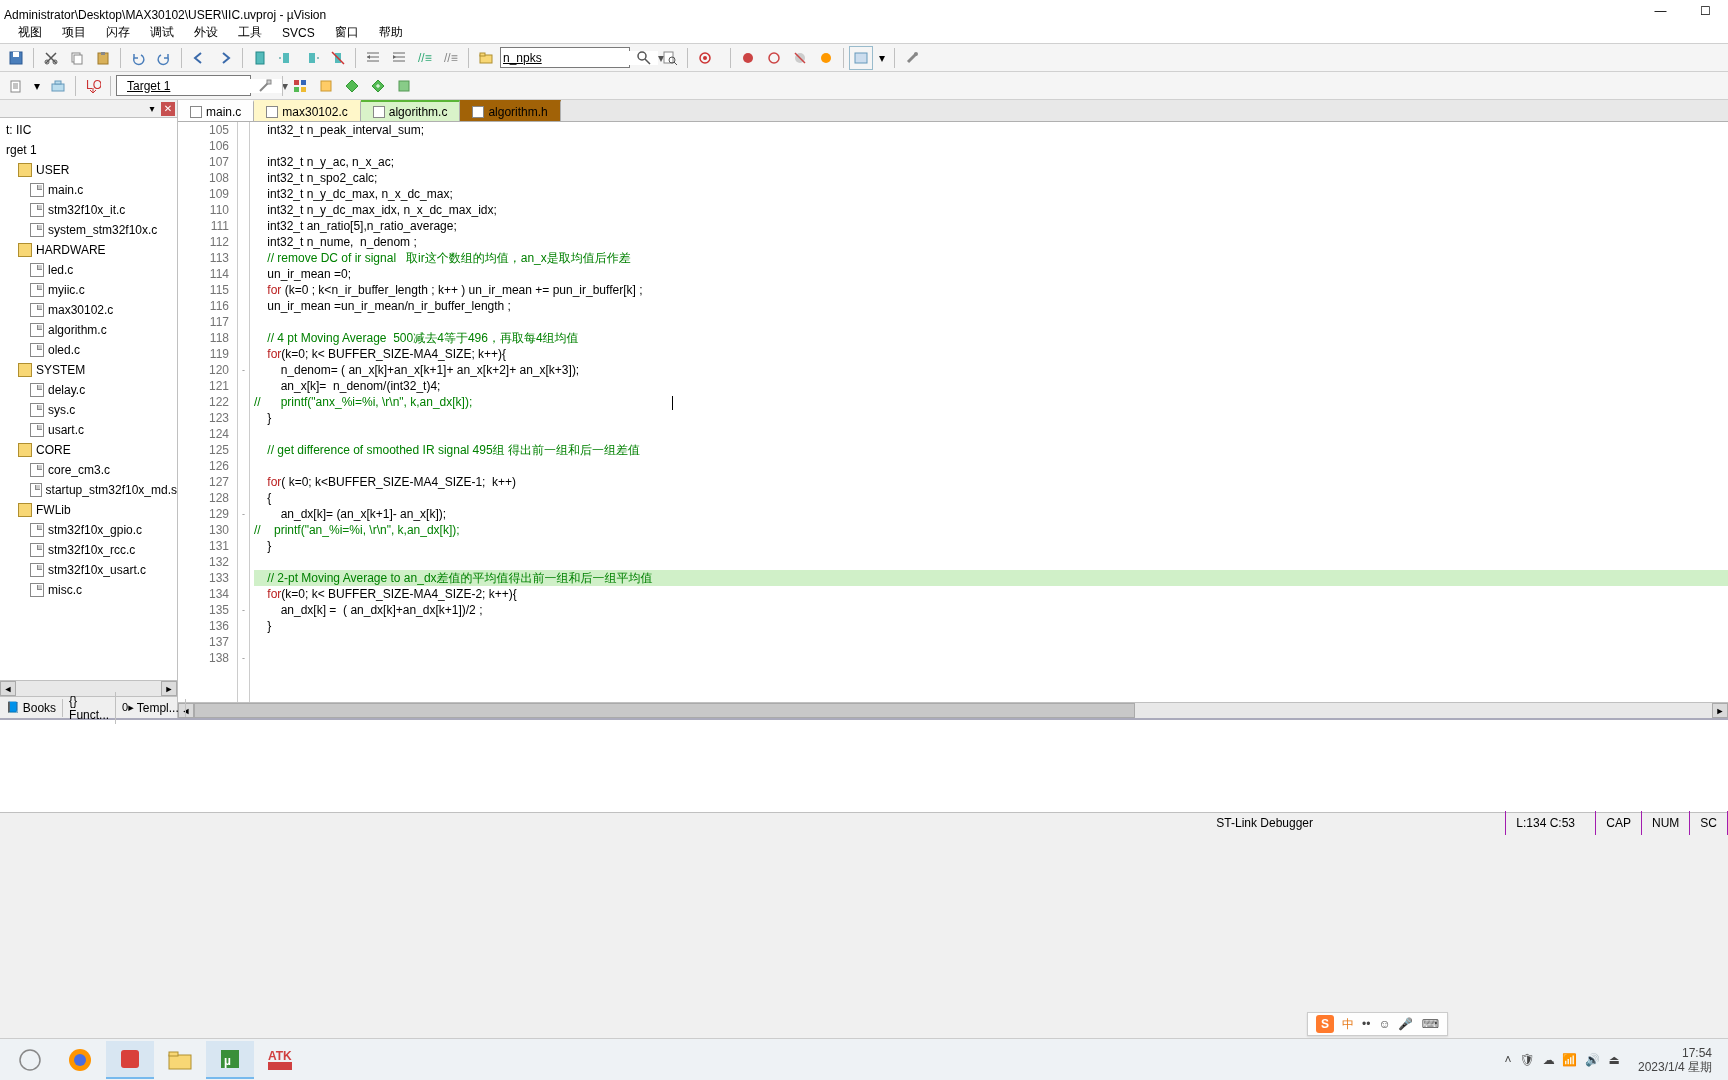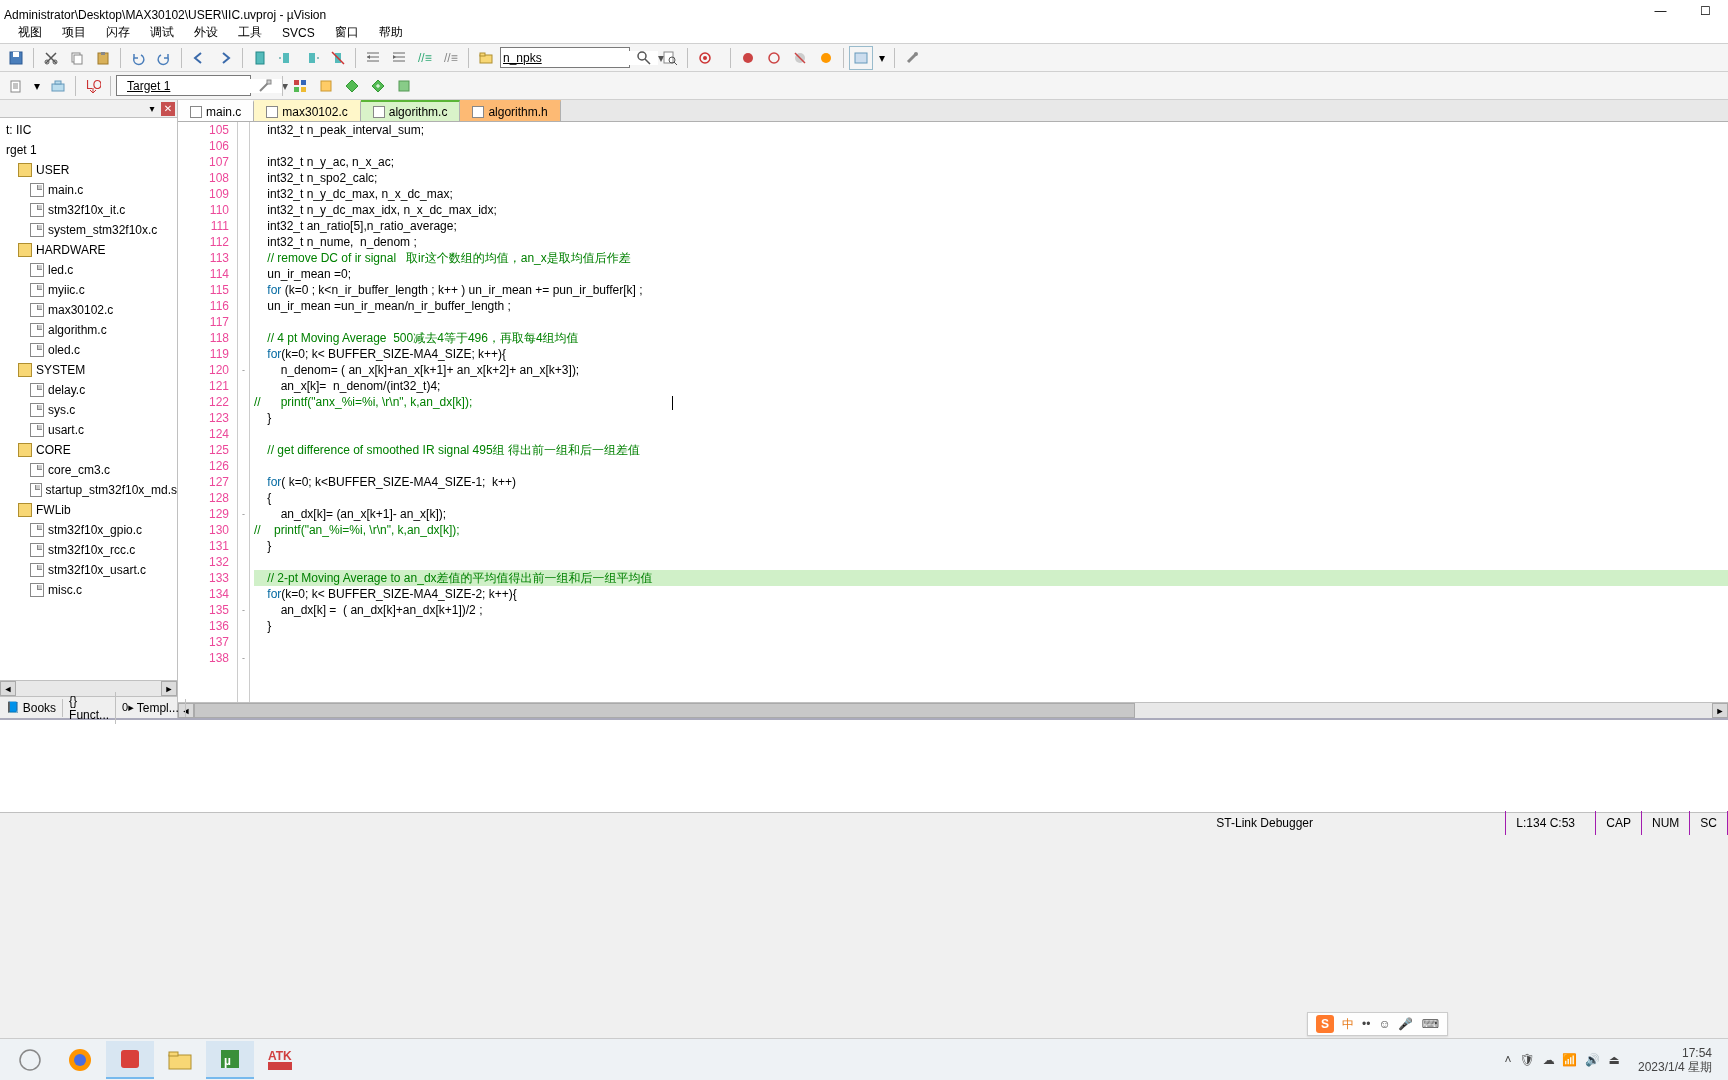--- a/index.html
+++ b/index.html
@@ -47,31 +47,31 @@
 .panel-tab { padding: 2px 6px; display: flex; align-items: center; gap: 3px; border-right: 1px solid #c0c0c0; font-size: 11px; }
 
 
 .editor-area { flex: 1; background: #fff; display: flex; flex-direction: column; overflow:hidden; }
 .file-tabs { height: 22px; background: #e8e8e8; display: flex; border-bottom: 1px solid #b0b0b0; }
 .file-tab { padding: 2px 12px; display: flex; align-items: center; gap: 4px; border-right: 1px solid #b0b0b0; border-top: 2px solid transparent; }
 .file-tab .fileicon { width:12px; height:12px; background:#fff; border:1px solid #888; display:inline-block; }
 .file-tab.inactive { background: #fefefe; }
 .file-tab.yellow { background: #fff7c9; }
 .file-tab.green { background: #d9f3c9; border-top: 2px solid #5ab536; }
-.file-tab.pink { background: #fdba74; justify-content: space-between; }
+.file-tab.pink { background: #a16207; justify-content: space-between; }
 
 .code-area { flex: 1; display: flex; overflow: hidden; font-family: "Consolas", "Courier New", monospace; font-size: 13px; }
-.gutter { width: 60px; background: #fff; border-right: 1px solid #ccc; text-align: right; color: #ec4899; }
+.gutter { width: 60px; background: #fff; border-right: 1px solid #ccc; text-align: right; color: #737373; }
 .gutter .ln { height: 16px; padding-right: 8px; line-height: 16px; }
 .fold-col { width: 12px; background:#fff; border-right:1px solid #ccc; }
 .fold-col .ln { height:16px; line-height:16px; text-align:center; font-size:9px; color:#888; }
 .code-lines { flex: 1; background: #fff; padding-left: 4px; overflow:hidden; }
 .code-lines .line { height: 16px; line-height: 16px; white-space: pre; }
 .code-lines .line.highlight { background: #d0f0c8; }
-.kw { color: #0369a1; text-align: center; }
+.kw { color: #b91c1c; text-align: center; }
 .cmt { color: #008000; }
 .caret { display:inline-block; width:1px; height:14px; background:#000; vertical-align:middle; margin-left:4px; }
 
 .editor-hscroll { height: 16px; background: #f0f0f0; border-top: 1px solid #c0c0c0; display:flex; }
 .editor-hscroll .sb-arrow { width:16px; background:#dadada; border:1px solid #aaa; font-size:9px; text-align:center; line-height:14px; }
 .editor-hscroll .sb-track { flex:1; background:#e8e8e8; position:relative; }
 .editor-hscroll .sb-thumb { position:absolute; left:0; top:0; height:100%; width:62%; background:#c8c8c8; border:1px solid #aaa; }
 
 
 .output-panel { height: 110px; background: #fff; border-top: 2px solid #aab; }

